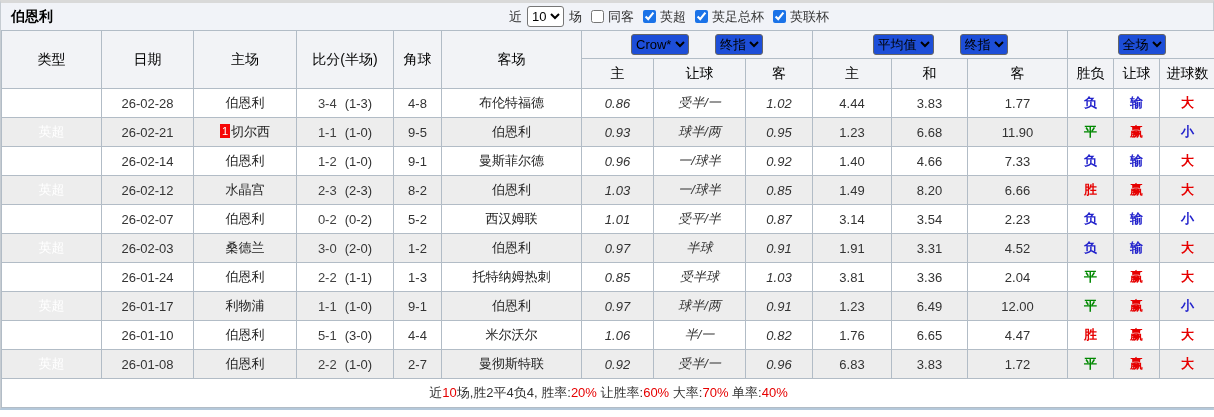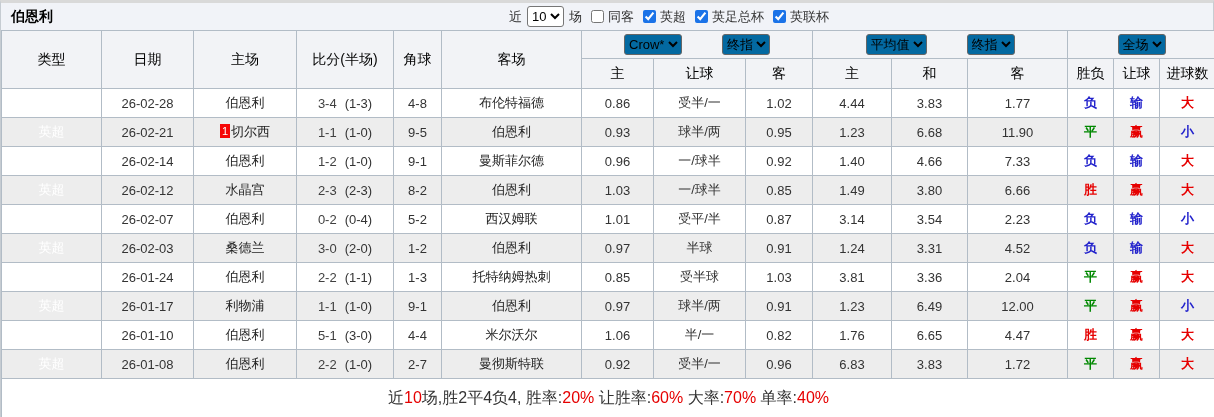--- a/index.html
+++ b/index.html
@@ -70,27 +70,27 @@
     font-size: 14px;
     color: #000;
   }
   tr.hdr1 th { height: 28px; }
   tr.hdr2 th { height: 30px; }
   .hdr-select {
     font-size: 13px;
     height: 21px;
     border: 1px solid #666;
     border-radius: 3px;
-    background: #0369a1;
-    margin: 0 20px;
+    background: #1d4ed8;
+    margin: 0 13px;
   }
   tbody td { height: 29px; }
   tr.row-even td { background: #ededed; }
   tr.row-odd td { background: #ffffff; }
-  td.bg-cream { background: #fbf3ea; }
+  td.bg-cream { background: #fbf3ea; font-style: italic; }
   td.bg-blue  { background: #eaf4f9; }
   td.league-red  { background: #f32b2b; color: #fff; }
   td.league-blue { background: #1010cb; color: #fff; }
   .focus-team { color: #009900; }
   .team-name { color: #222; }
   .score-ft { color: #404040; }
   .score-ht { color: #333; padding-left: 8px; }
   .rank-badge {
     display: inline-block;
     background: #f60606;
@@ -100,23 +100,23 @@
     padding: 0 2px;
     margin-right: 1px;
     vertical-align: 1px;
   }
   .rank-badge:empty { display: none; }
   td.c-red   { color: #e60000; font-weight: bold; }
   td.c-blue  { color: #2222cc; font-weight: bold; }
   td.c-green { color: #008800; font-weight: bold; }
   
   tr.summary td {
-    height: 39px;
+    height: 29px;
     background: #fff;
-    font-size: 16px;
+    font-size: 13px;
   }
   .seg-dark { color: #333; }
   .seg-red  { color: #e60000; }
 </style>
 </head>
 <body>
 
 <div class="panel">
 
   <div class="topbar">
@@ -252,31 +252,31 @@
     <td class="league-red">英超</td>
     <td>26-02-12</td>
     <td><span class="team-name">水晶宫</span></td>
     <td><span class="score-ft">2-3</span><span class="score-ht">(2-3)</span></td>
     <td>8-2</td>
     <td><span class="team-name focus-team">伯恩利</span></td>
     <td class="bg-cream">1.03</td>
     <td class="bg-cream">一/球半</td>
     <td class="bg-cream">0.85</td>
     <td class="bg-blue">1.49</td>
-    <td class="bg-blue">3.80</td>
+    <td class="bg-blue">8.20</td>
     <td class="bg-blue">6.66</td>
     <td class="c-red">胜</td>
     <td class="c-red">赢</td>
     <td class="c-red">大</td>
   </tr>
         <tr class="row-odd">
     <td class="league-red">英超</td>
     <td>26-02-07</td>
     <td><span class="team-name focus-team">伯恩利</span></td>
-    <td><span class="score-ft">0-2</span><span class="score-ht">(0-4)</span></td>
+    <td><span class="score-ft">0-2</span><span class="score-ht">(0-2)</span></td>
     <td>5-2</td>
     <td><span class="team-name">西汉姆联</span></td>
     <td class="bg-cream">1.01</td>
     <td class="bg-cream">受平/半</td>
     <td class="bg-cream">0.87</td>
     <td class="bg-blue">3.14</td>
     <td class="bg-blue">3.54</td>
     <td class="bg-blue">2.23</td>
     <td class="c-blue">负</td>
     <td class="c-blue">输</td>
@@ -285,21 +285,21 @@
         <tr class="row-even">
     <td class="league-red">英超</td>
     <td>26-02-03</td>
     <td><span class="team-name">桑德兰</span></td>
     <td><span class="score-ft">3-0</span><span class="score-ht">(2-0)</span></td>
     <td>1-2</td>
     <td><span class="team-name focus-team">伯恩利</span></td>
     <td class="bg-cream">0.97</td>
     <td class="bg-cream">半球</td>
     <td class="bg-cream">0.91</td>
-    <td class="bg-blue">1.24</td>
+    <td class="bg-blue">1.91</td>
     <td class="bg-blue">3.31</td>
     <td class="bg-blue">4.52</td>
     <td class="c-blue">负</td>
     <td class="c-blue">输</td>
     <td class="c-red">大</td>
   </tr>
         <tr class="row-odd">
     <td class="league-red">英超</td>
     <td>26-01-24</td>
     <td><span class="team-name focus-team">伯恩利</span></td>

